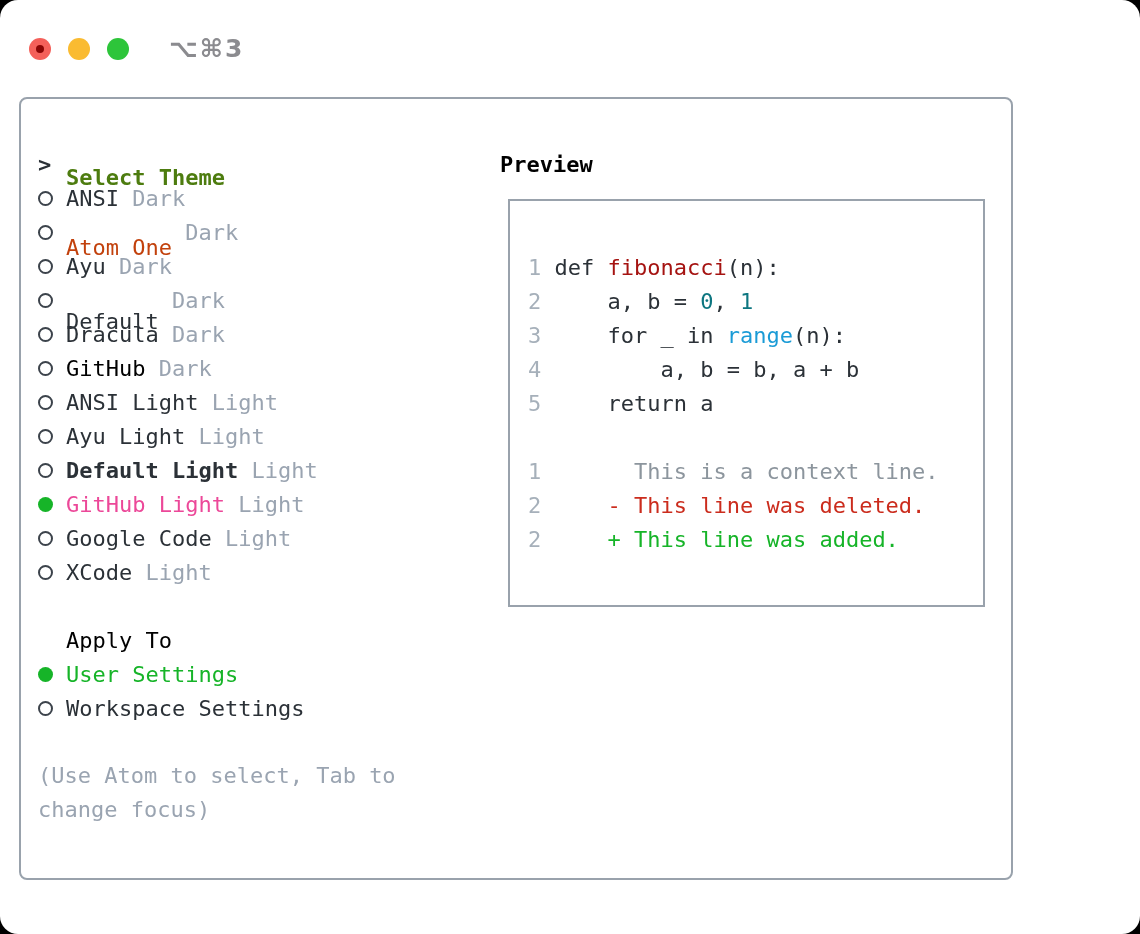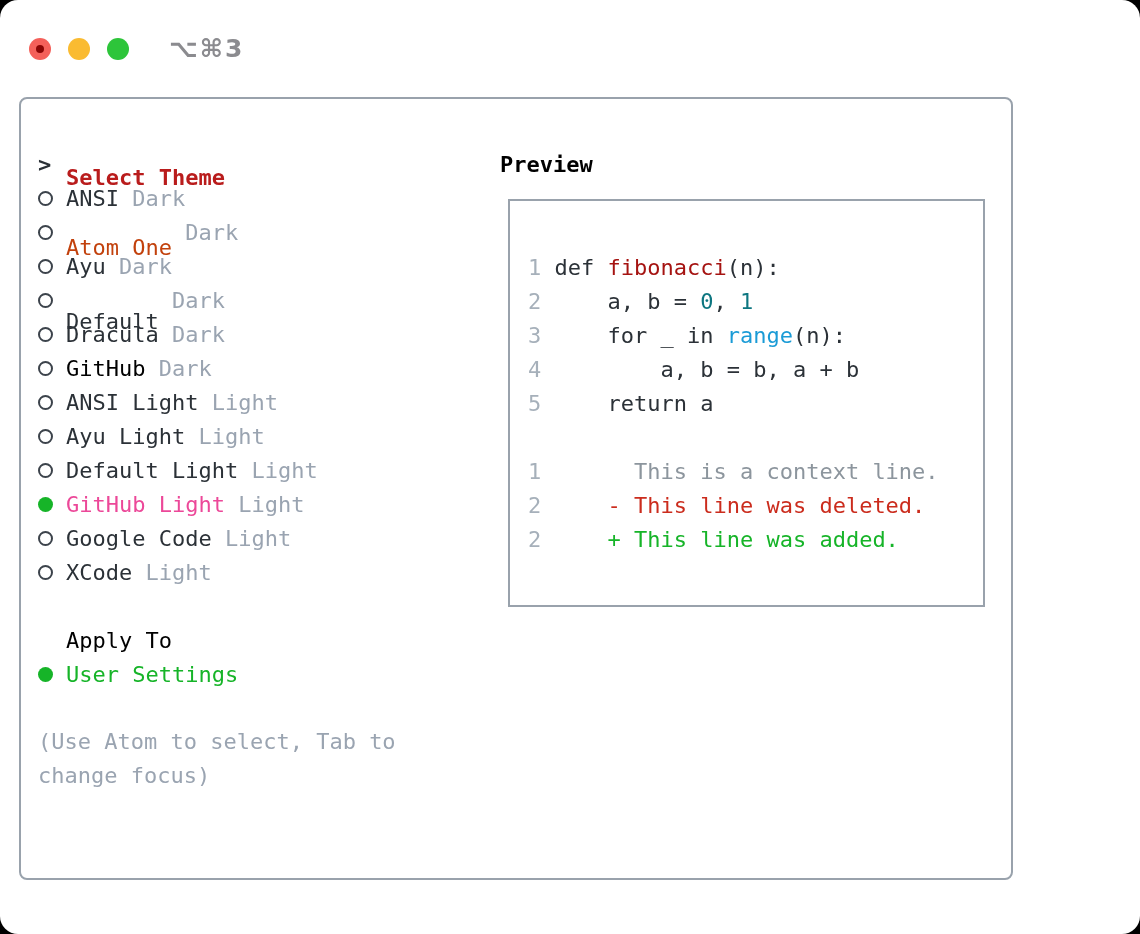--- a/index.html
+++ b/index.html
@@ -53,47 +53,48 @@
       <span class="light" id="light-max" style="background: rgb(45, 197, 58);"></span>
     </div>
     <span class="win-title" style="color: rgb(139, 139, 143);">⌥⌘3</span>
   </div>
 
   <div class="content-box">
 
     <div class="left-col">
       <div class="row">
         <span class="bullet-col"><span class="cursor-glyph" style="color: rgb(43, 49, 55);">&gt;</span></span>
-        <span class="header-label" style="color: #b91c1c; margin-top: 27px;">Select Theme</span>
+        <span class="header-label" style="color: #4d7c0f; margin-top: 27px;">Select Theme</span>
       </div>
 
       <div id="theme-list">
           <div class="row"><span class="bullet-col"><span class="bullet" style="border: 2px solid rgb(60, 67, 75);"></span></span><span style="color: rgb(43, 49, 55);">ANSI</span><span style="color: rgb(154, 164, 177);"> Dark</span></div>
           <div class="row"><span class="bullet-col"><span class="bullet" style="border: 2px solid rgb(60, 67, 75);"></span></span><span style="color: #c2410c; margin-top: 31px;">Atom One</span><span style="color: rgb(154, 164, 177);"> Dark</span></div>
           <div class="row"><span class="bullet-col"><span class="bullet" style="border: 2px solid rgb(60, 67, 75);"></span></span><span style="color: rgb(43, 49, 55);">Ayu</span><span style="color: rgb(154, 164, 177);"> Dark</span></div>
           <div class="row"><span class="bullet-col"><span class="bullet" style="border: 2px solid rgb(60, 67, 75);"></span></span><span style="color: rgb(43, 49, 55); margin-top: 42px;">Default</span><span style="color: rgb(154, 164, 177);"> Dark</span></div>
           <div class="row"><span class="bullet-col"><span class="bullet" style="border: 2px solid rgb(60, 67, 75);"></span></span><span style="color: rgb(43, 49, 55);">Dracula</span><span style="color: rgb(154, 164, 177);"> Dark</span></div>
           <div class="row"><span class="bullet-col"><span class="bullet" style="border: 2px solid rgb(60, 67, 75);"></span></span><span style="color: #000000;">GitHub</span><span style="color: rgb(154, 164, 177);"> Dark</span></div>
           <div class="row"><span class="bullet-col"><span class="bullet" style="border: 2px solid rgb(60, 67, 75);"></span></span><span style="color: rgb(43, 49, 55);">ANSI Light</span><span style="color: rgb(154, 164, 177);"> Light</span></div>
           <div class="row"><span class="bullet-col"><span class="bullet" style="border: 2px solid rgb(60, 67, 75);"></span></span><span style="color: rgb(43, 49, 55);">Ayu Light</span><span style="color: rgb(154, 164, 177);"> Light</span></div>
-          <div class="row"><span class="bullet-col"><span class="bullet" style="border: 2px solid rgb(60, 67, 75);"></span></span><span style="color: rgb(43, 49, 55);">Default Light</span><span style="color: rgb(154, 164, 177);"> Light</span></div>
+          <div class="row"><span class="bullet-col"><span class="bullet" style="border: 2px solid rgb(60, 67, 75);"></span></span><span style="color: rgb(43, 49, 55); font-weight: bold;">Default Light</span><span style="color: rgb(154, 164, 177);"> Light</span></div>
           <div class="row"><span class="bullet-col"><span class="bullet" style="background: rgb(22, 180, 40);"></span></span><span style="color: #ec4899;">GitHub Light</span><span style="color: rgb(154, 164, 177);"> Light</span></div>
           <div class="row"><span class="bullet-col"><span class="bullet" style="border: 2px solid rgb(60, 67, 75);"></span></span><span style="color: rgb(43, 49, 55);">Google Code</span><span style="color: rgb(154, 164, 177);"> Light</span></div>
           <div class="row"><span class="bullet-col"><span class="bullet" style="border: 2px solid rgb(60, 67, 75);"></span></span><span style="color: rgb(43, 49, 55);">XCode</span><span style="color: rgb(154, 164, 177);"> Light</span></div>
         </div>
 
       <div class="spacer"></div>
 
       <div class="row">
         <span class="bullet-col"></span>
         <span style="color: rgb(0, 0, 0);">Apply To</span>
       </div>
 
       <div id="apply-list">
           <div class="row"><span class="bullet-col"><span class="bullet" style="background: rgb(22, 180, 40);"></span></span><span style="color: rgb(22, 180, 40);">User Settings</span></div>
+          <div class="row"><span class="bullet-col"><span class="bullet" style="border: 2px solid rgb(60, 67, 75);"></span></span><span style="color: rgb(43, 49, 55);">Workspace Settings</span></div>
         </div>
 
       <div class="spacer"></div>
 
       <div class="hint" style="color: rgb(154, 164, 177);">(Use Atom to select, Tab to change focus)</div>
     </div>
 
     <div class="right-col">
       <div class="preview-label" style="color: rgb(0, 0, 0);">Preview</div>
       <div class="preview-box" id="preview-box">

